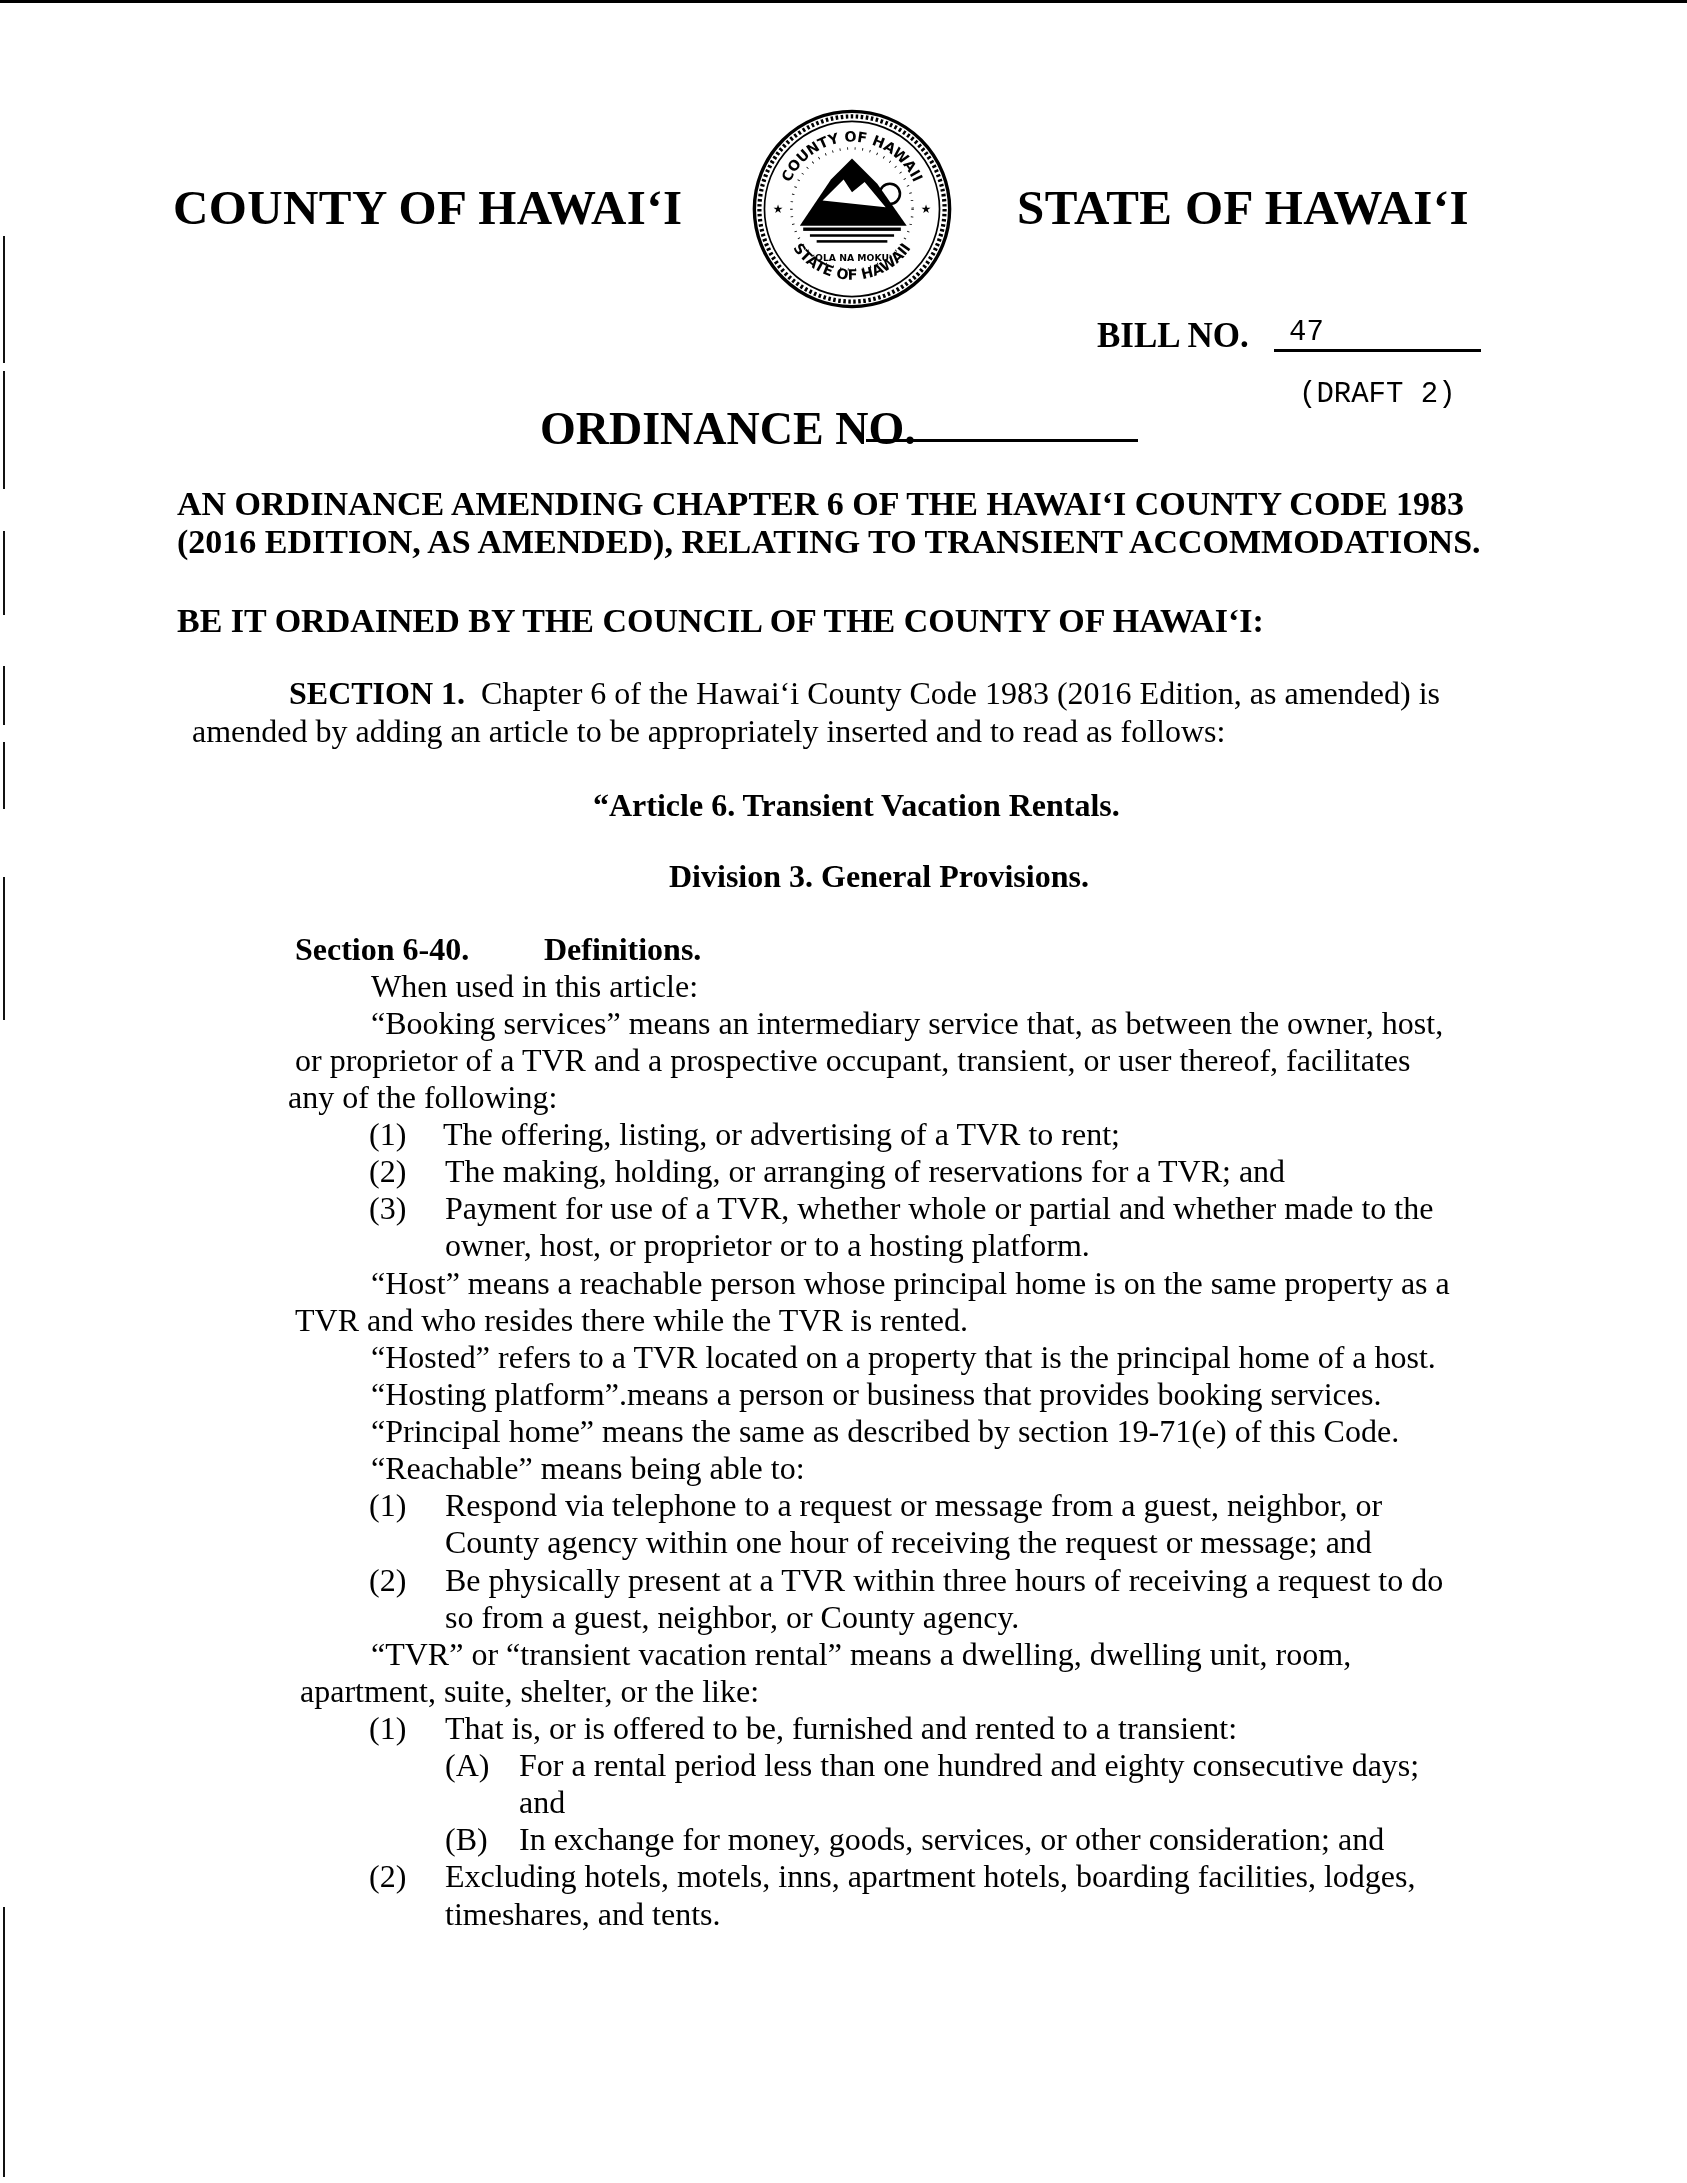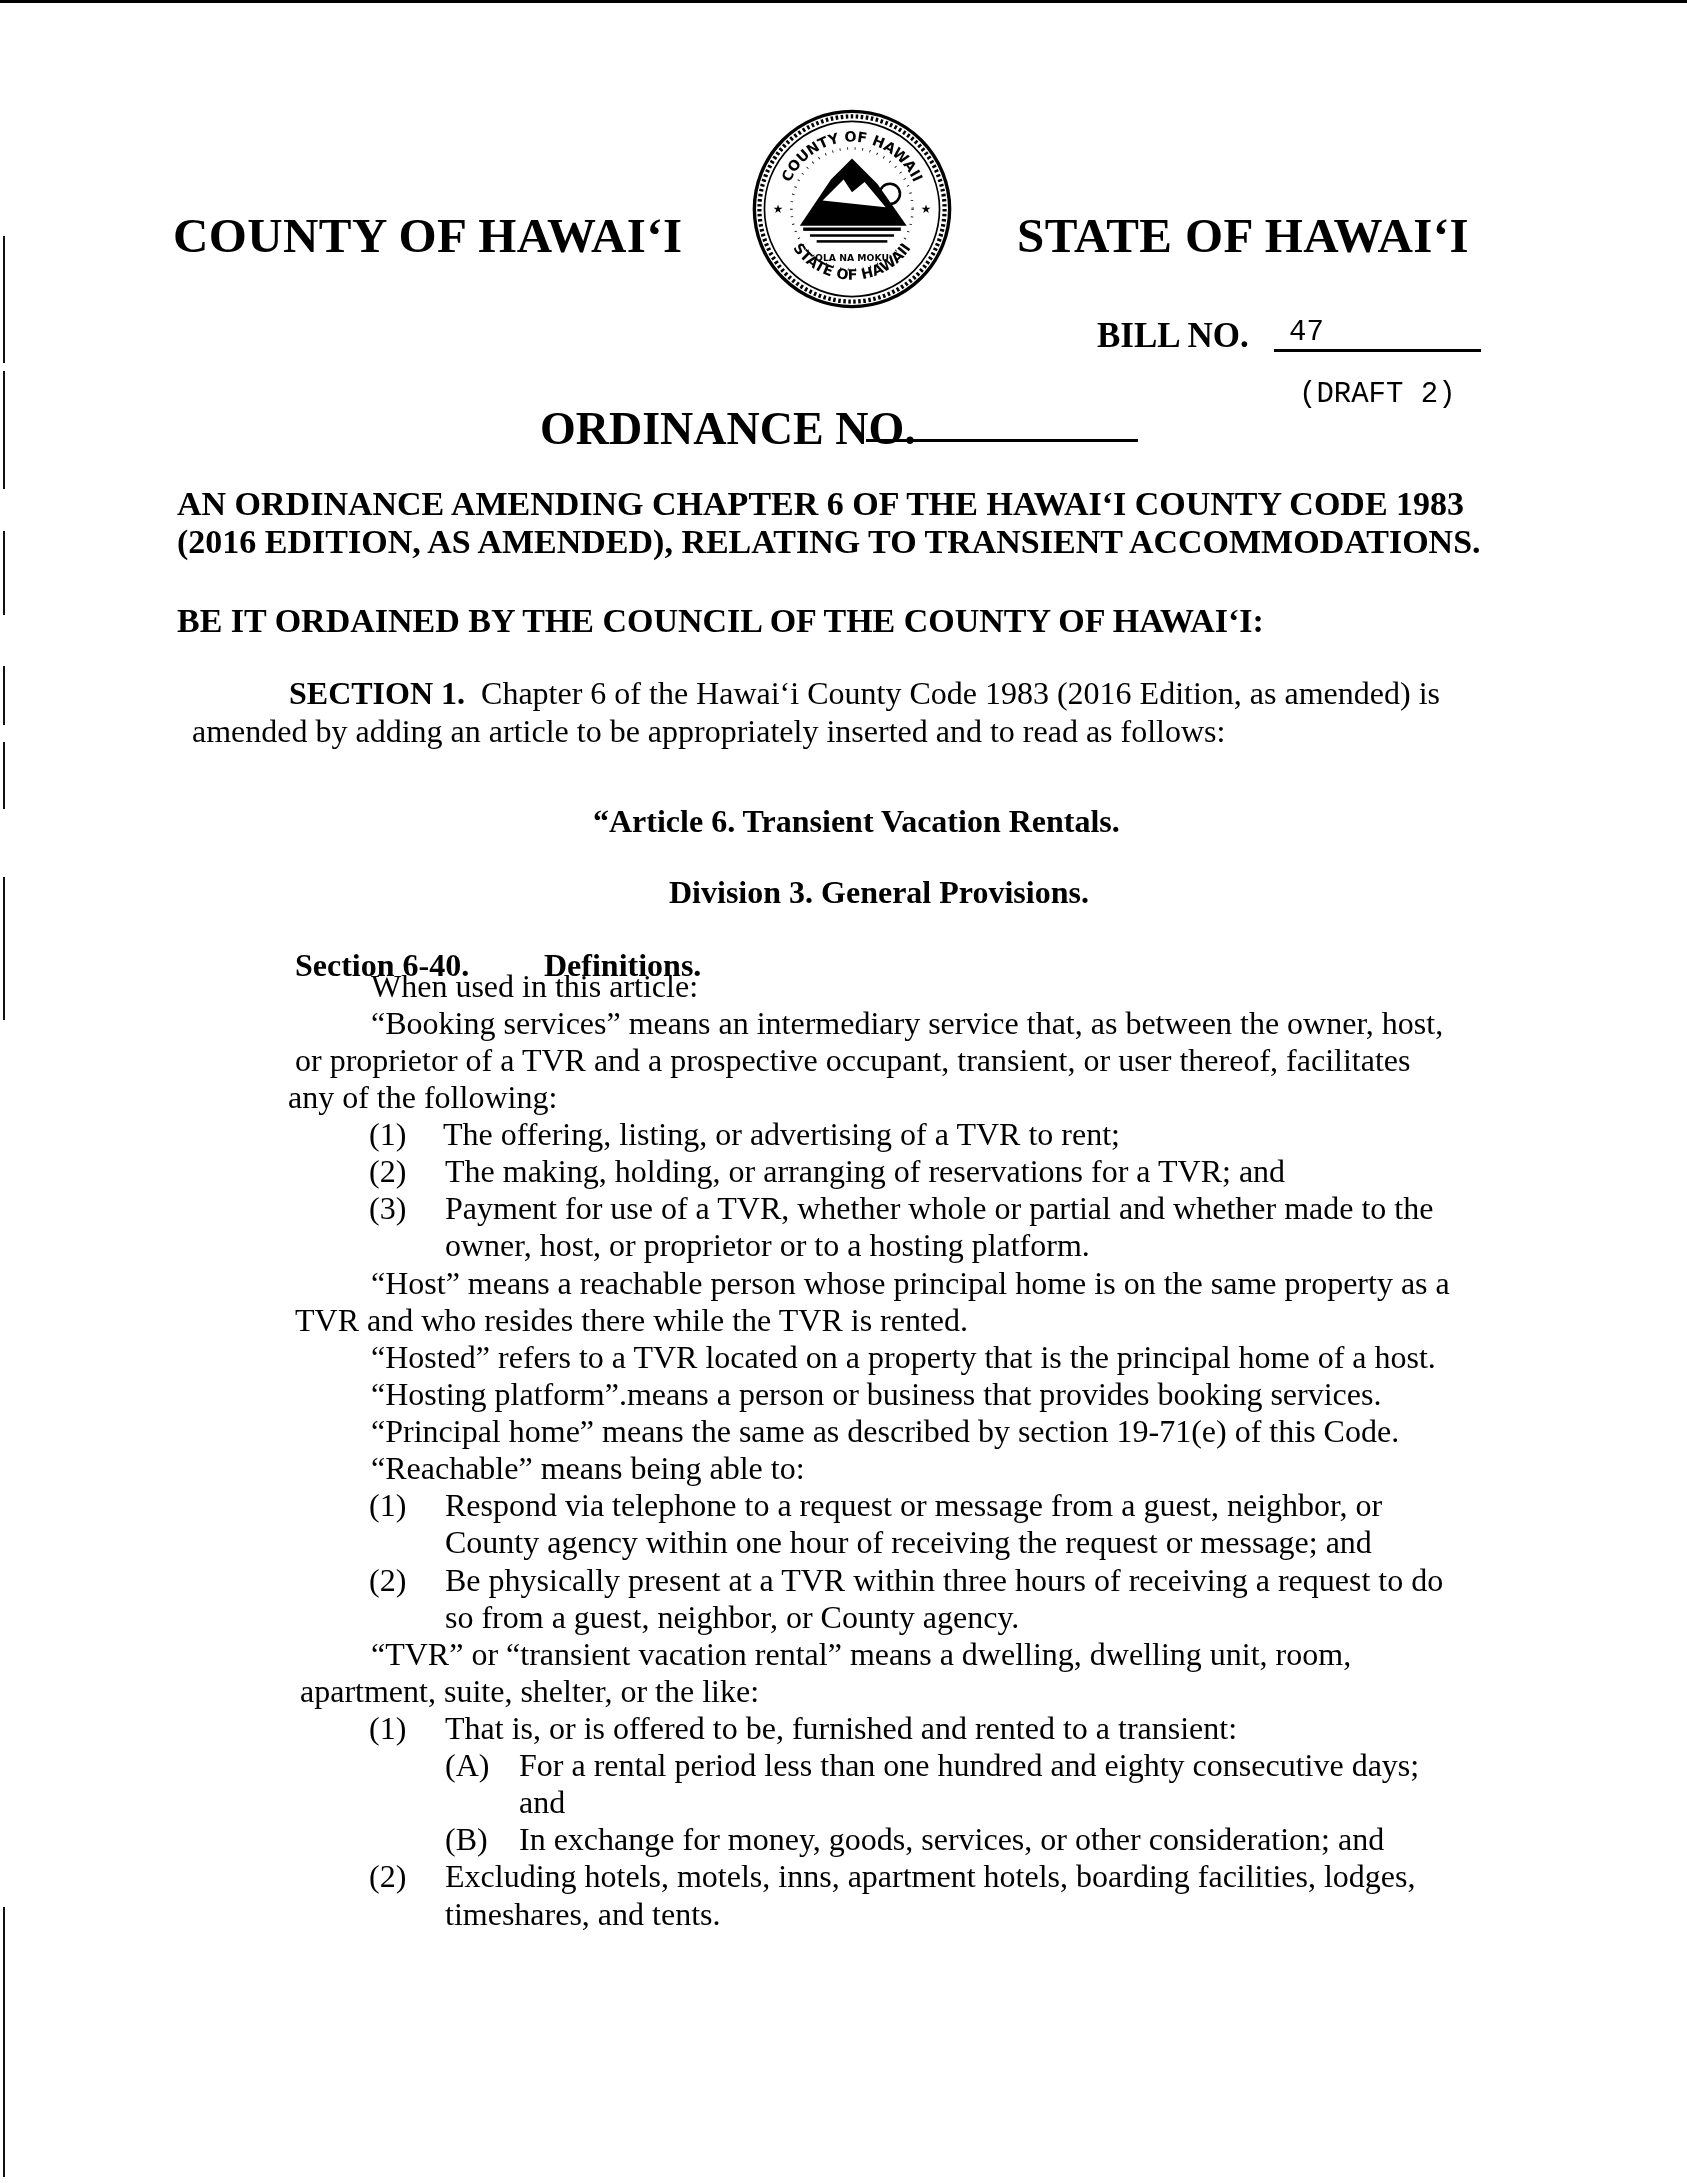--- a/index.html
+++ b/index.html
@@ -3,23 +3,23 @@
   <meta charset="utf-8">
   <style>
     html, body { margin: 0; padding: 0; background: #ffffff; }
     body {
       width: 1687px; height: 2183px; position: relative; overflow: hidden;
       font-family: "Liberation Serif", "DejaVu Serif", serif; color: #000;
     }
     .scan-top { position: absolute; left: 0; top: 0; width: 1687px; height: 3.4px; background: #000; }
     .scan-left { position: absolute; left: 2.5px; width: 2.5px; background: #111; }
     .abs { position: absolute; white-space: nowrap; }
-    .hdr { font-size: 49px; font-weight: bold; letter-spacing: 0.4px; top: 179px; margin-top: 28px; }
+    .hdr { font-size: 49px; font-weight: bold; letter-spacing: 0.4px; top: 179px; }
     .seal { position: absolute; left: 751px; top: 108px; width: 202px; height: 202px; }
-    .bold { font-weight: bold; margin-top: 16px; }
+    .bold { font-weight: bold; }
     .h2 { font-size: 34px; font-weight: bold; }
     .t { font-size: 32px; line-height: 37px; }
     .line { position: absolute; height: 2.5px; background: #000; }
     .typed { font-family: "Liberation Mono", "DejaVu Sans Mono", monospace; font-size: 29px; }
   </style>
 </head>
 <body>
 
 <div class="scan-top"></div>
 <div class="scan-left" style="top:236px;height:127px"></div>

